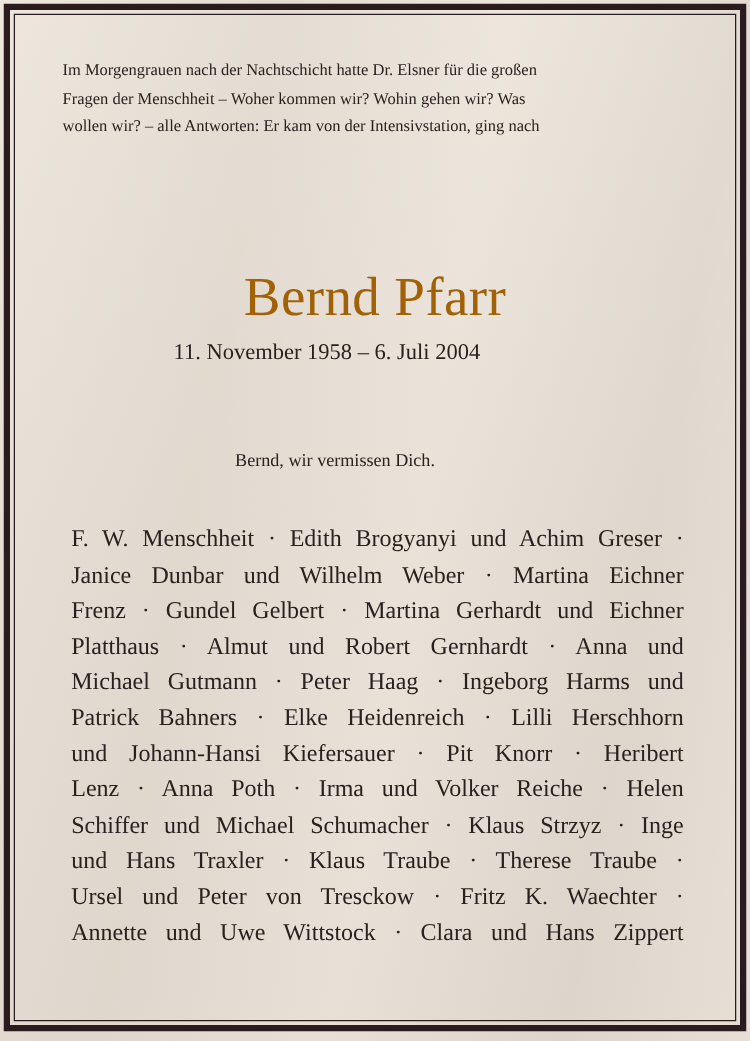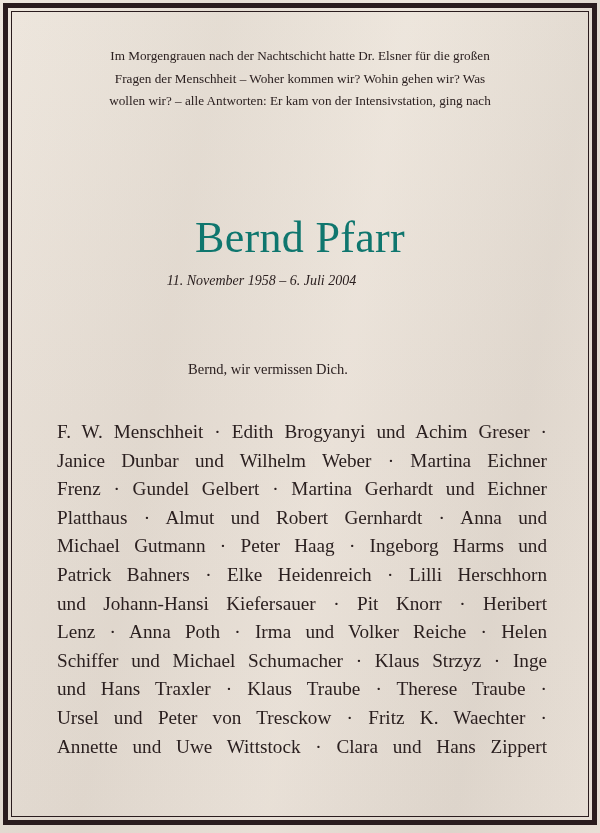--- a/index.html
+++ b/index.html
@@ -38,47 +38,46 @@
       width: 578px;
       height: 806px;
       box-sizing: border-box;
       border: 1.5px solid #2a1c1e;
     }
     .intro {
       position: absolute;
       left: 50px;
       top: 45px;
       width: 500px;
-      text-align: center;
+      text-align: left;
       font-size: 13.2px;
       line-height: 22.5px;
       margin: 0;
     }
     .name {
       position: absolute;
       left: 0;
       width: 600px;
       top: 212px;
       text-align: center;
       font-size: 44px;
       line-height: 52px;
       margin: 0;
       font-weight: normal;
       letter-spacing: 0.3px;
-      color: #0f766e;
+      color: #a16207;
     }
     .dates {
       position: absolute;
       left: 0;
       width: 523px;
       top: 271px;
       text-align: center;
-      font-size: 14px;
+      font-size: 18px;
       line-height: 20px;
-      font-style: italic;
     }
     .miss {
       position: absolute;
       left: 0;
       width: 536px;
       top: 359px;
       text-align: center;
       font-size: 14.5px;
       line-height: 20px;
     }

